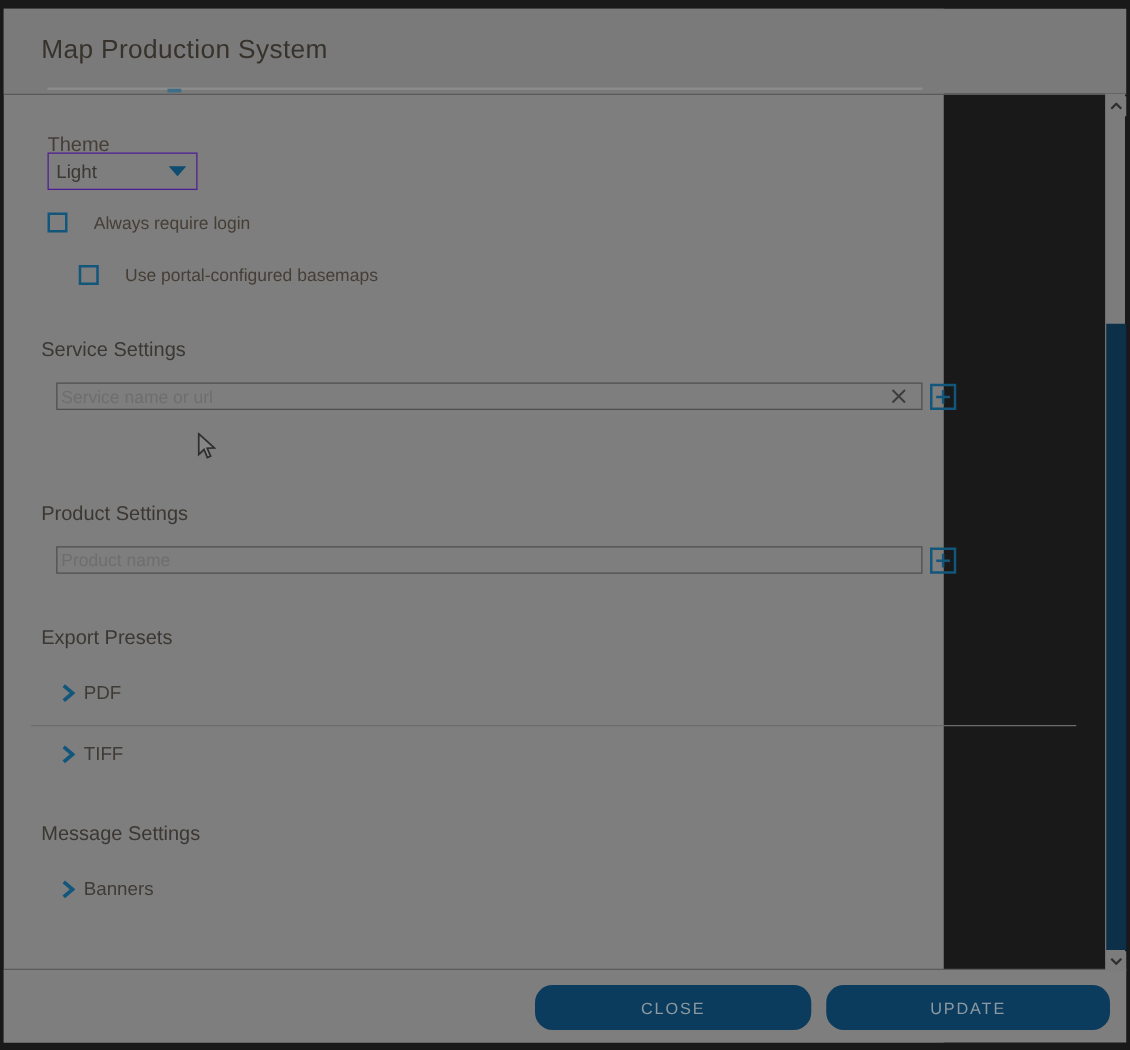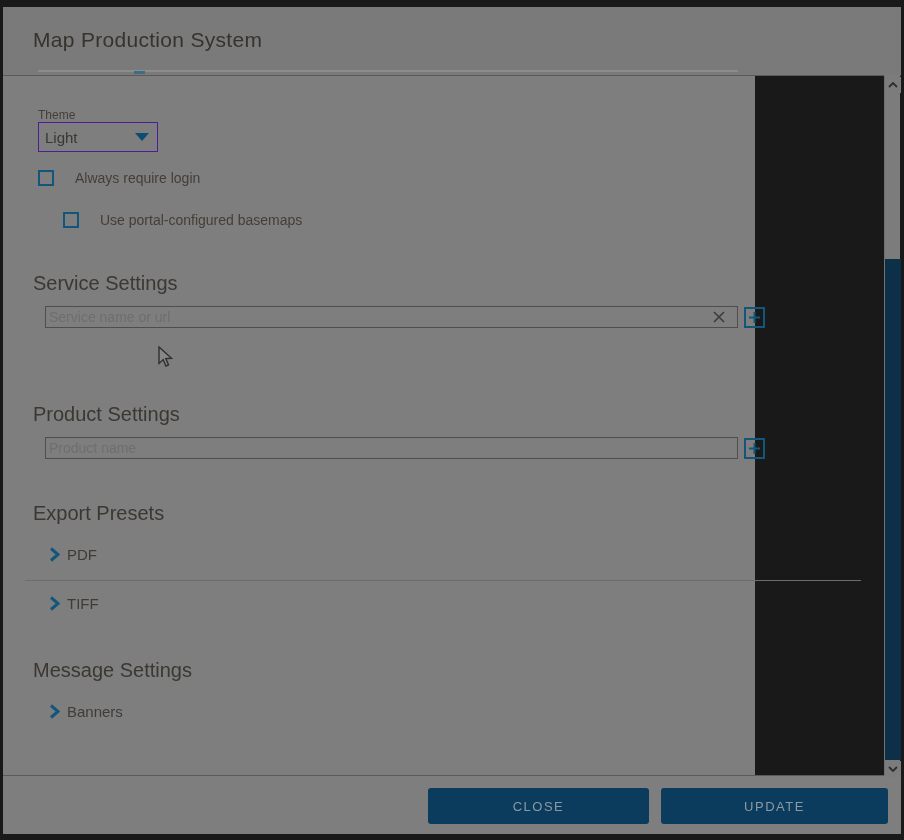--- a/index.html
+++ b/index.html
@@ -43,40 +43,40 @@
   }
   
   .scroll-remnant-line{
     position:absolute;left:35px;top:63px;width:700px;height:2px;background:#8C8C8C;
   }
   .scroll-remnant-caret{
     position:absolute;left:131px;top:64px;width:11px;height:3px;background:#3E6E86;
   }
 
   .field-label{
-    position:absolute;font-size:12px;color:var(--label);
+    position:absolute;font-size:16px;color:var(--label);
   }
   .select-box{
     position:absolute;left:35px;top:115px;width:120px;height:30px;
     border:1px solid #4c1d95;display:flex;align-items:center;
     padding:0 8px 0 6px;cursor:default;
   }
   .select-value{font-size:15px;color:#3B3834;flex:1;}
   .select-caret{
     width:0;height:0;border-left:7px solid transparent;border-right:7px solid transparent;
     border-top:8px solid #0E4C72;
   }
   .checkbox-row{position:absolute;left:35px;display:flex;align-items:center;gap:21px;}
   .checkbox{
     width:16px;height:16px;border:2px solid var(--accent);background:transparent;flex:none;
   }
   .checkbox-label{font-size:14px;color:var(--label);}
 
   .section-heading{
-    position:absolute;left:30px;font-size:20px;color:var(--heading);font-weight:400;
+    position:absolute;left:30px;font-size:16px;color:var(--heading);font-weight:400;
   }
   .text-input{
     position:absolute;left:42px;width:693px;height:22px;
     background:transparent;border:1px solid var(--input-border);
     font-family:"Liberation Sans",sans-serif;font-size:14px;color:#3F3B36;
     padding:0 22px 0 3px;outline:none;
   }
   .text-input::placeholder{color:var(--placeholder);opacity:1;}
   .text-input.no-clear{padding-right:3px;}
   .clear-btn{
@@ -90,21 +90,21 @@
   }
   .preset-row{
     position:absolute;left:46px;display:flex;align-items:center;gap:7px;cursor:pointer;justify-content:center;
   }
   .preset-label{font-size:15px;color:#3F3B37;}
   .hr{position:absolute;height:1px;background:var(--line-soft);}
 
   .footer-divider{position:absolute;left:0;top:768px;width:898px;height:1px;background:var(--line-strong);}
   .dlg-footer{position:absolute;left:0;top:769px;width:898px;height:58px;background:var(--dialog);}
   .btn{
-    position:absolute;top:12px;height:36px;background:var(--btn);border:none;border-radius:3px;
+    position:absolute;top:12px;height:36px;background:var(--btn);border:none;border-radius:14px;
     font-family:"Liberation Sans",sans-serif;font-size:13px;letter-spacing:1.5px;
     color:var(--btn-text);cursor:pointer;
   }
   .btn-close{left:425px;width:221px;}
   .btn-update{left:658px;width:227px;}
 
   .scrollbar{
     position:absolute;left:881px;top:68px;width:16px;height:701px;
     background:#7C7C7C;border-left:1px solid #707070;
   }

